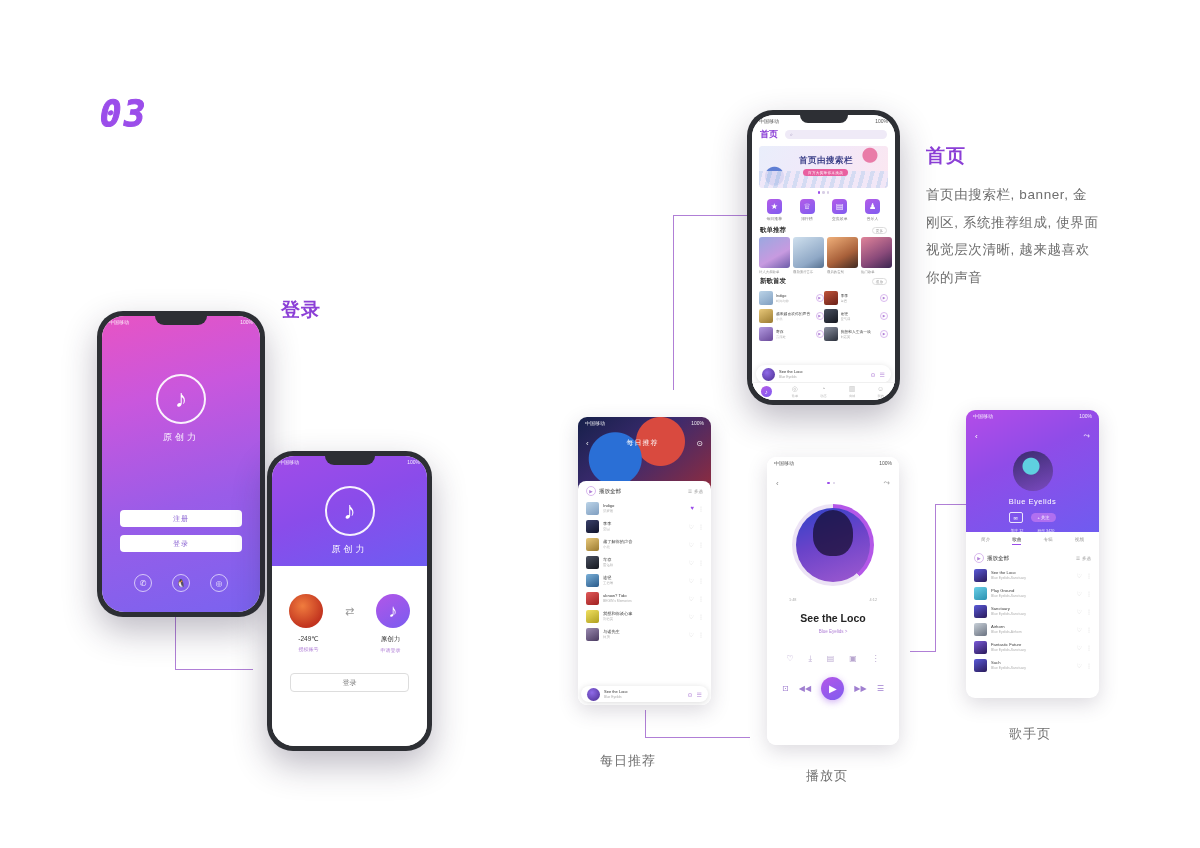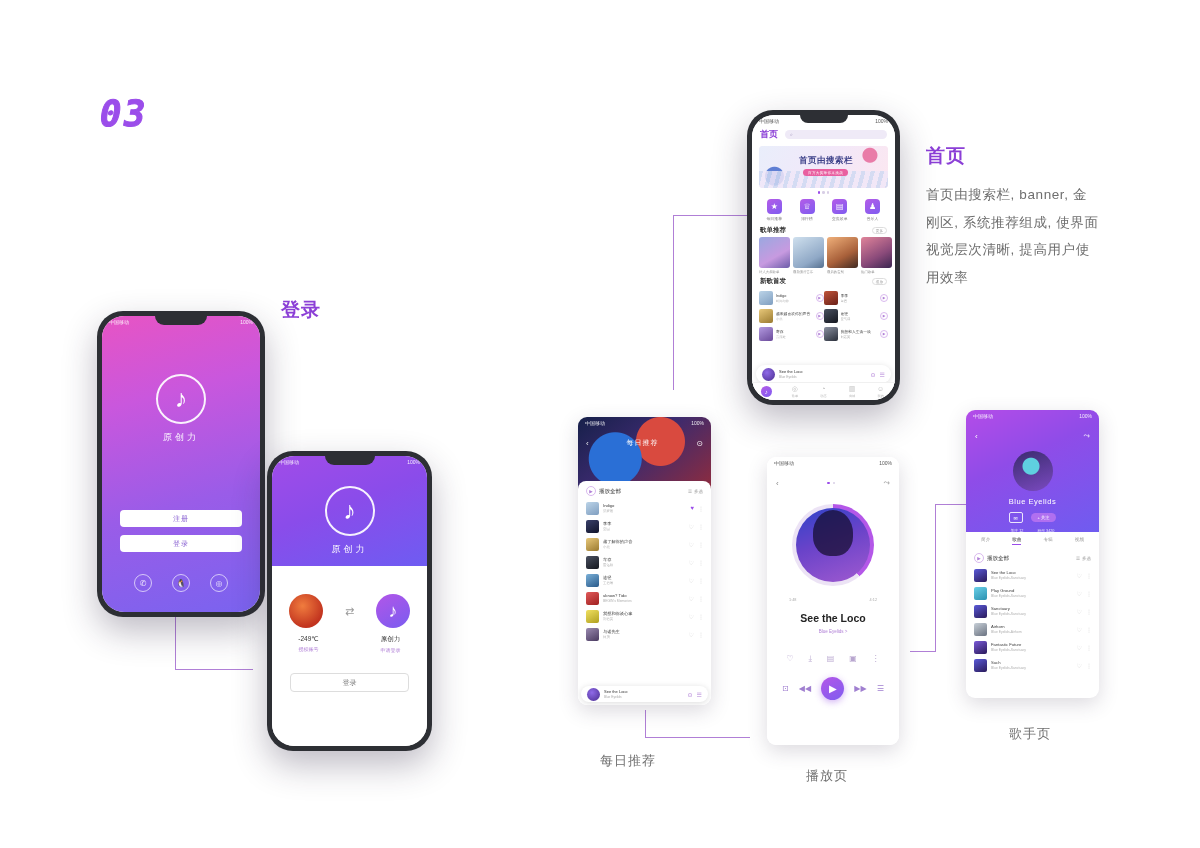--- a/index.html
+++ b/index.html
@@ -221,21 +221,21 @@
   <div class="sec-head">
     <div class="num-badge">03</div>
   </div>
 
   <div class="copy" id="copy-login">
     <h3>登录</h3>
   </div>
 
   <div class="copy" id="copy-home">
     <h3>首页</h3>
-    <p>首页由搜索栏, banner, 金刚区, 系统推荐组成, 使界面视觉层次清晰, 提高用户使用效率</p>
+    <p>首页由搜索栏, banner, 金刚区, 系统推荐组成, 使界面视觉层次清晰, 越来越喜欢你的声音</p>
   </div>
 
   <div class="line lv" style="left:175px;top:613px;height:57px;"></div>
   <div class="line lh" style="left:175px;top:669px;width:78px;"></div>
 
   <div class="line lh" style="left:673px;top:215px;width:74px;"></div>
   <div class="line lv" style="left:673px;top:215px;height:175px;"></div>
 
   <div class="line lv" style="left:645px;top:710px;height:28px;"></div>
   <div class="line lh" style="left:645px;top:737px;width:105px;"></div>

